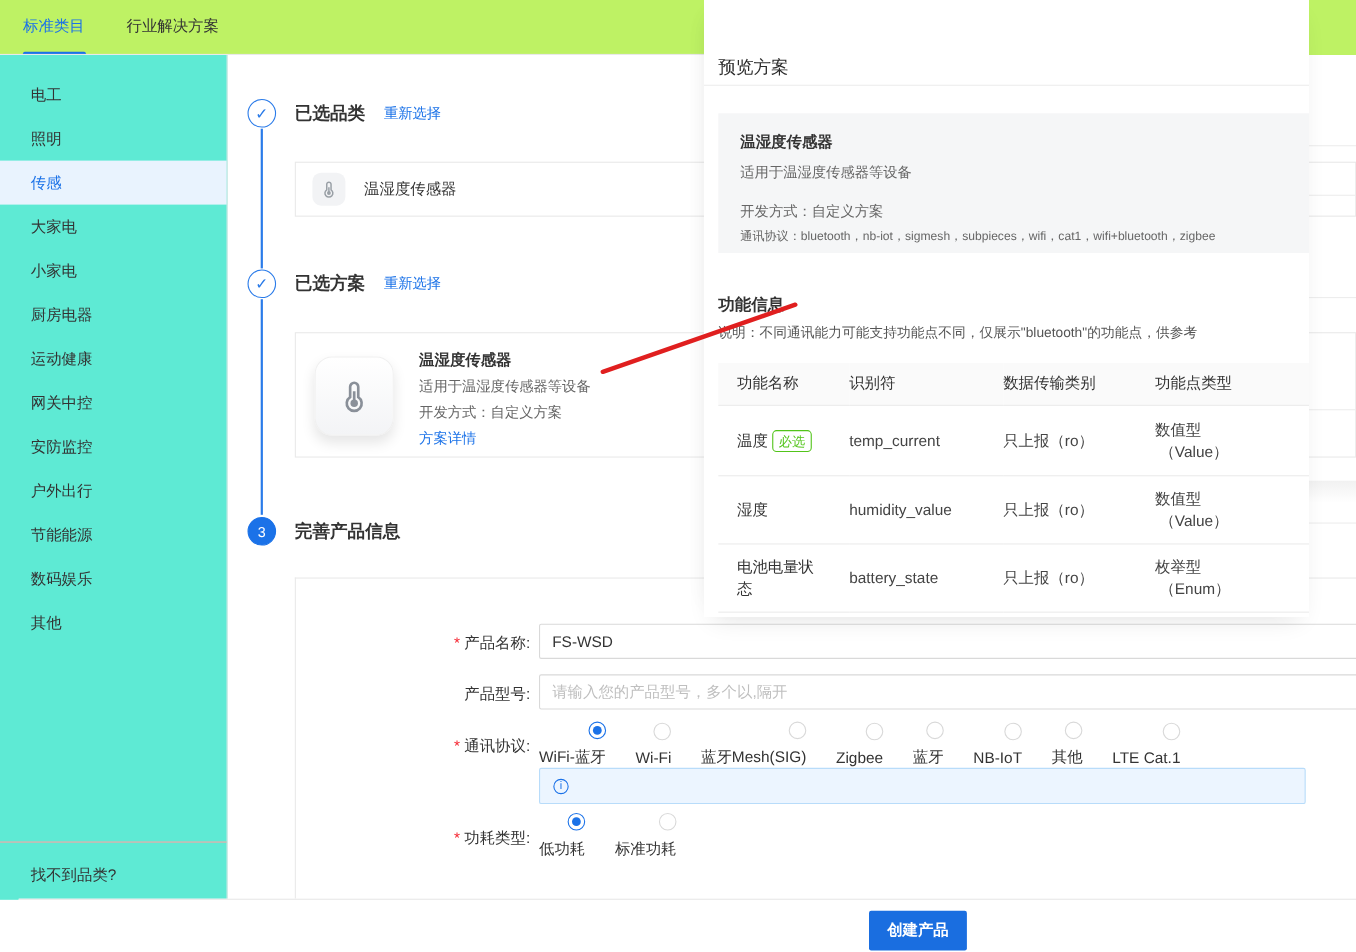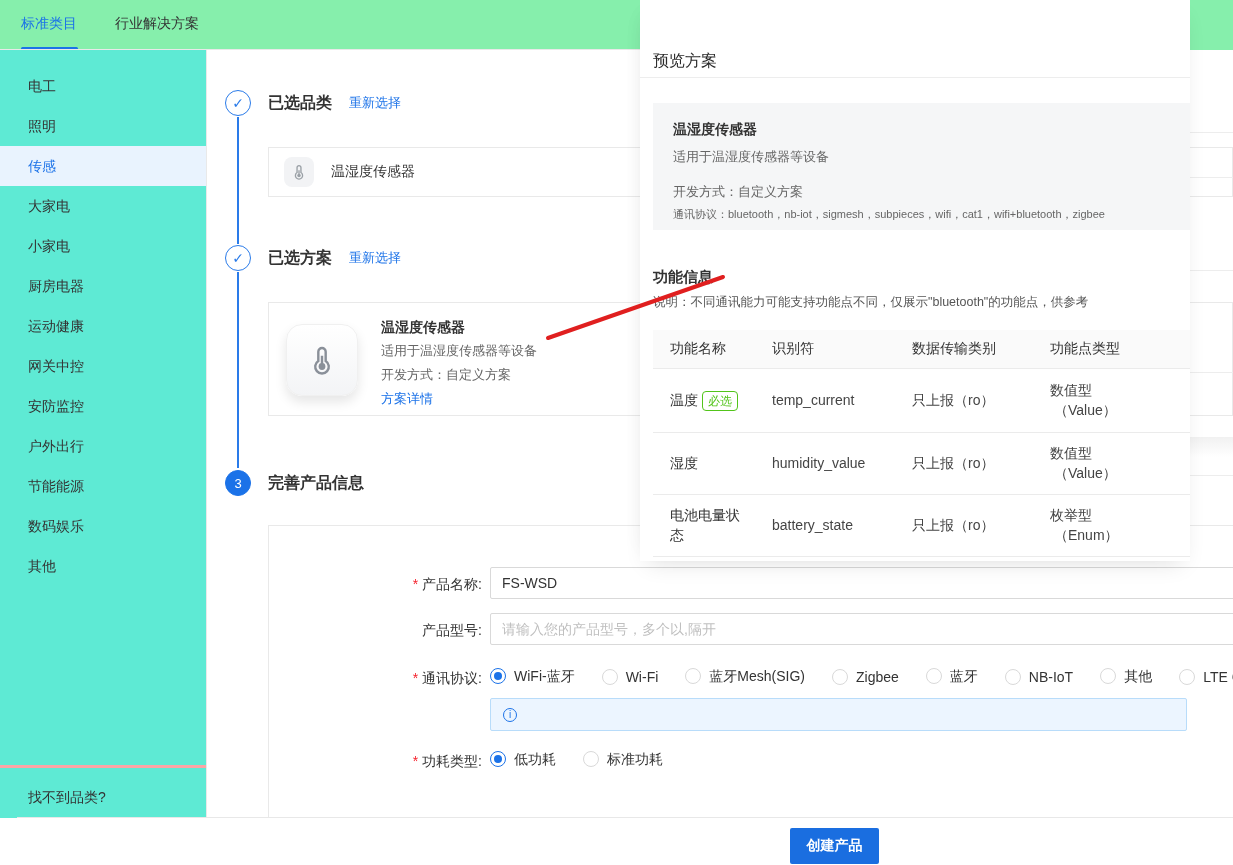--- a/index.html
+++ b/index.html
@@ -9,33 +9,33 @@
     --red:#e01f1f;
     --border:#e9e9e9;
     --txt:#333;
     --txt2:#666;
   }
   *{margin:0;padding:0;box-sizing:border-box;}
   body{font-family:"Liberation Sans","DejaVu Sans",sans-serif;background:#fff;}
   .page{position:relative;width:1233px;height:865px;overflow:hidden;background:#fff;}
 
   
-  .tabs{position:absolute;left:0;top:0;width:1233px;height:50px;background:#86efac;padding-left:16px;}
+  .tabs{position:absolute;left:0;top:0;width:1233px;height:50px;background:#bef264;padding-left:16px;}
   .tabs .hdiv{position:absolute;left:0;top:49px;width:640px;height:1px;background:var(--border);}
   .tab{position:absolute;top:15px;font-size:14px;color:var(--txt);cursor:pointer;}
   .tab.t1{left:21px;color:var(--accent);}
   .tab.t2{left:115px;}
   .tab-underline{position:absolute;left:21px;top:47px;width:57px;height:3px;background:var(--accent);border-radius:2px;}
 
   
   .sidebar{position:absolute;left:0;top:50px;width:207px;height:768px;background:#5eead4;border-right:1px solid var(--border);}
   .side-list{list-style:none;padding-top:16px;}
   .side-item{height:40px;line-height:40px;padding-left:28px;font-size:14px;color:var(--txt);cursor:pointer;}
   .side-item.active{background:#e9f3fe;color:var(--accent);}
-  .side-foot{position:absolute;left:0;top:715px;width:100%;border-top:3px solid #fca5a5;padding:21px 0 0 28px;font-size:14px;color:var(--txt);cursor:pointer;}
+  .side-foot{position:absolute;left:0;top:715px;width:100%;border-top:1px solid #fca5a5;padding:21px 0 0 28px;font-size:14px;color:var(--txt);cursor:pointer;}
 
   
   .step-head{position:absolute;display:flex;align-items:center;gap:17px;}
   .sh1{left:225px;top:90px;} .sh2{left:225px;top:245px;} .sh3{left:225px;top:470px;}
   .step-circle{width:26px;height:26px;border-radius:50%;border:1px solid #2a7be9;color:#2a7be9;
     display:flex;align-items:center;justify-content:center;font-size:14px;flex:0 0 auto;background:#fff;}
   .step-circle.check::after{content:"✓";}
   .step-circle.filled{background:var(--accent);border-color:var(--accent);color:#fff;font-size:13px;}
   .step-title{font-size:16px;font-weight:600;color:var(--txt);}
   .step-link{font-size:13px;color:var(--accent);cursor:pointer;}
@@ -62,21 +62,21 @@
   .flabel{position:absolute;width:152px;text-align:right;font-size:14px;color:var(--txt);}
   .req{color:#f5222d;margin-right:4px;}
   .fl-name{left:330px;top:576px;} .fl-model{left:330px;top:622px;}
   .fl-proto{left:330px;top:670px;} .fl-power{left:330px;top:753px;}
   .finput{position:absolute;left:490px;width:745px;height:32px;border:1px solid #d9d9d9;border-radius:2px;
     padding:0 11px;font-size:14px;color:var(--txt);outline:none;background:#fff;font-family:inherit;}
   .fi-name{top:567px;} .fi-model{top:613px;}
   .finput::placeholder{color:#bfbfbf;}
   .radio-row{position:absolute;left:490px;display:flex;gap:27px;align-items:center;height:20px;}
   .rr-proto{top:667px;} .rr-power{top:750px;}
-  .radio-opt{display:flex;align-items:flex-start;gap:8px;cursor:pointer;}
+  .radio-opt{display:flex;align-items:flex-end;gap:8px;cursor:pointer;flex-direction:column;}
   .radio{width:16px;height:16px;border:1px solid #d9d9d9;border-radius:50%;background:#fff;position:relative;flex:0 0 auto;}
   .radio.checked{border-color:var(--accent);}
   .radio.checked::after{content:"";position:absolute;inset:3px;border-radius:50%;background:var(--accent);}
   .radio-label{font-size:14px;color:var(--txt);white-space:nowrap;}
   .hint-box{position:absolute;left:490px;top:698px;width:697px;height:33px;background:#ecf5ff;
     border:1px solid #b8dcfa;border-radius:2px;display:flex;align-items:center;gap:9px;padding-left:12px;}
   .info-i{width:14px;height:14px;border:1px solid var(--accent);border-radius:50%;color:var(--accent);
     font-size:10px;line-height:12px;text-align:center;flex:0 0 auto;font-style:normal;}
   .info-i::after{content:"i";}
   .hint-text{font-size:13px;color:var(--txt);}

